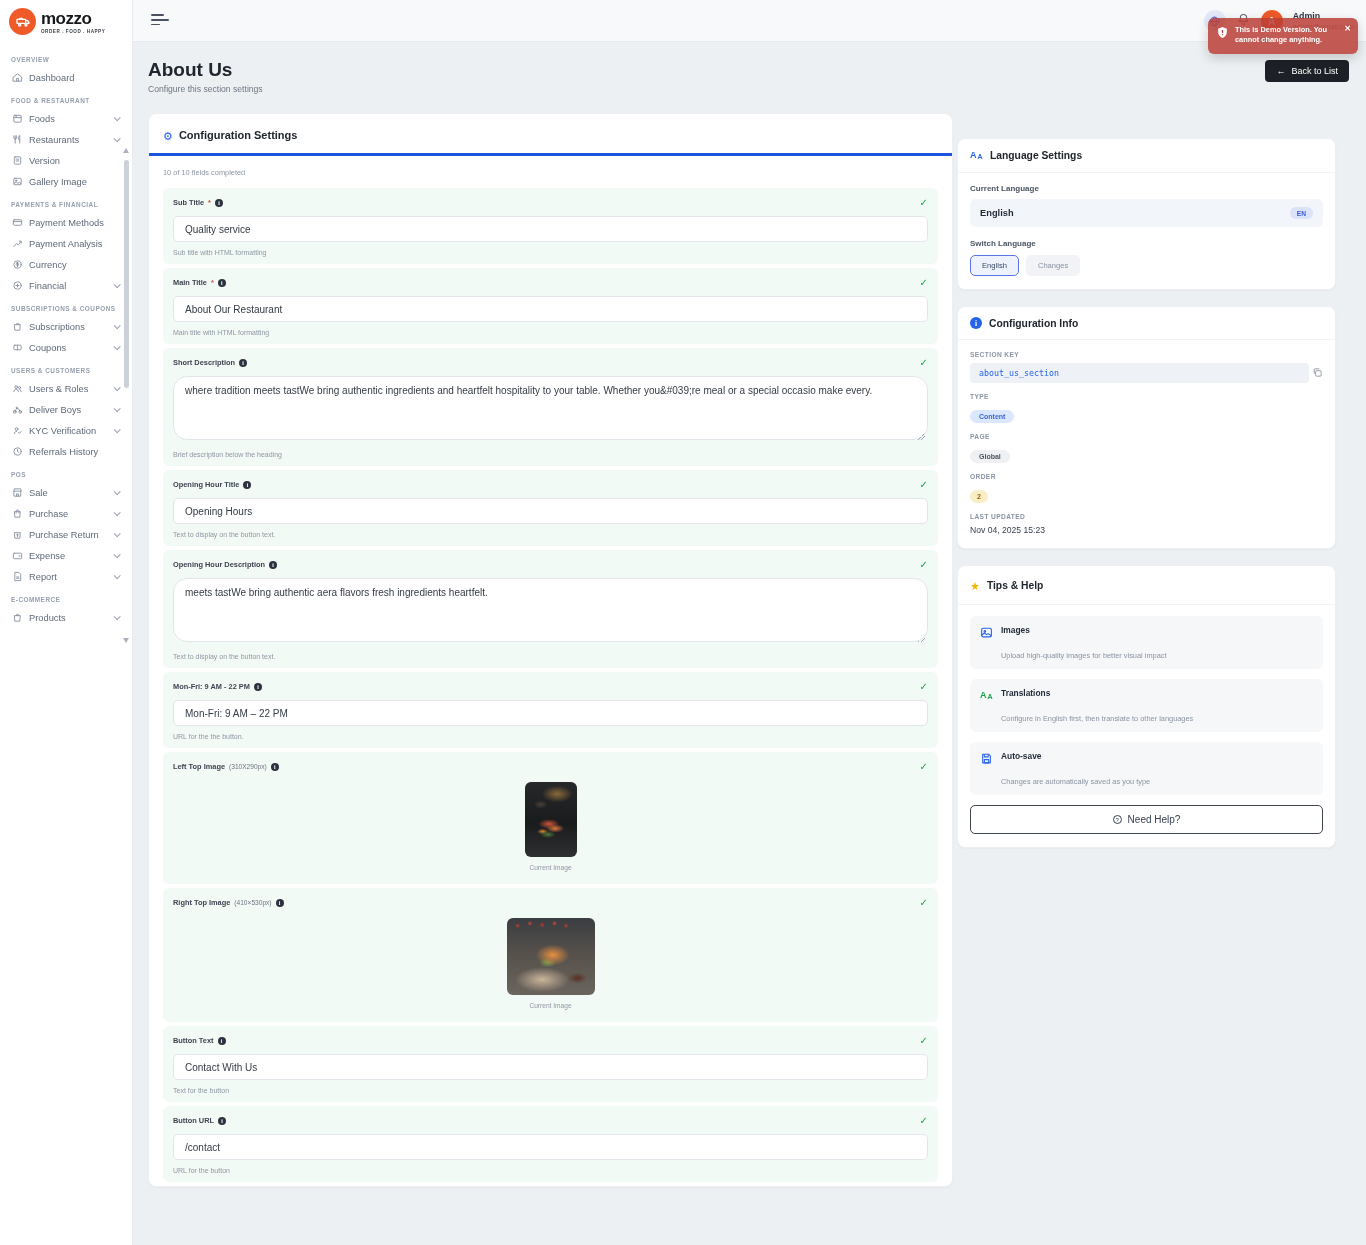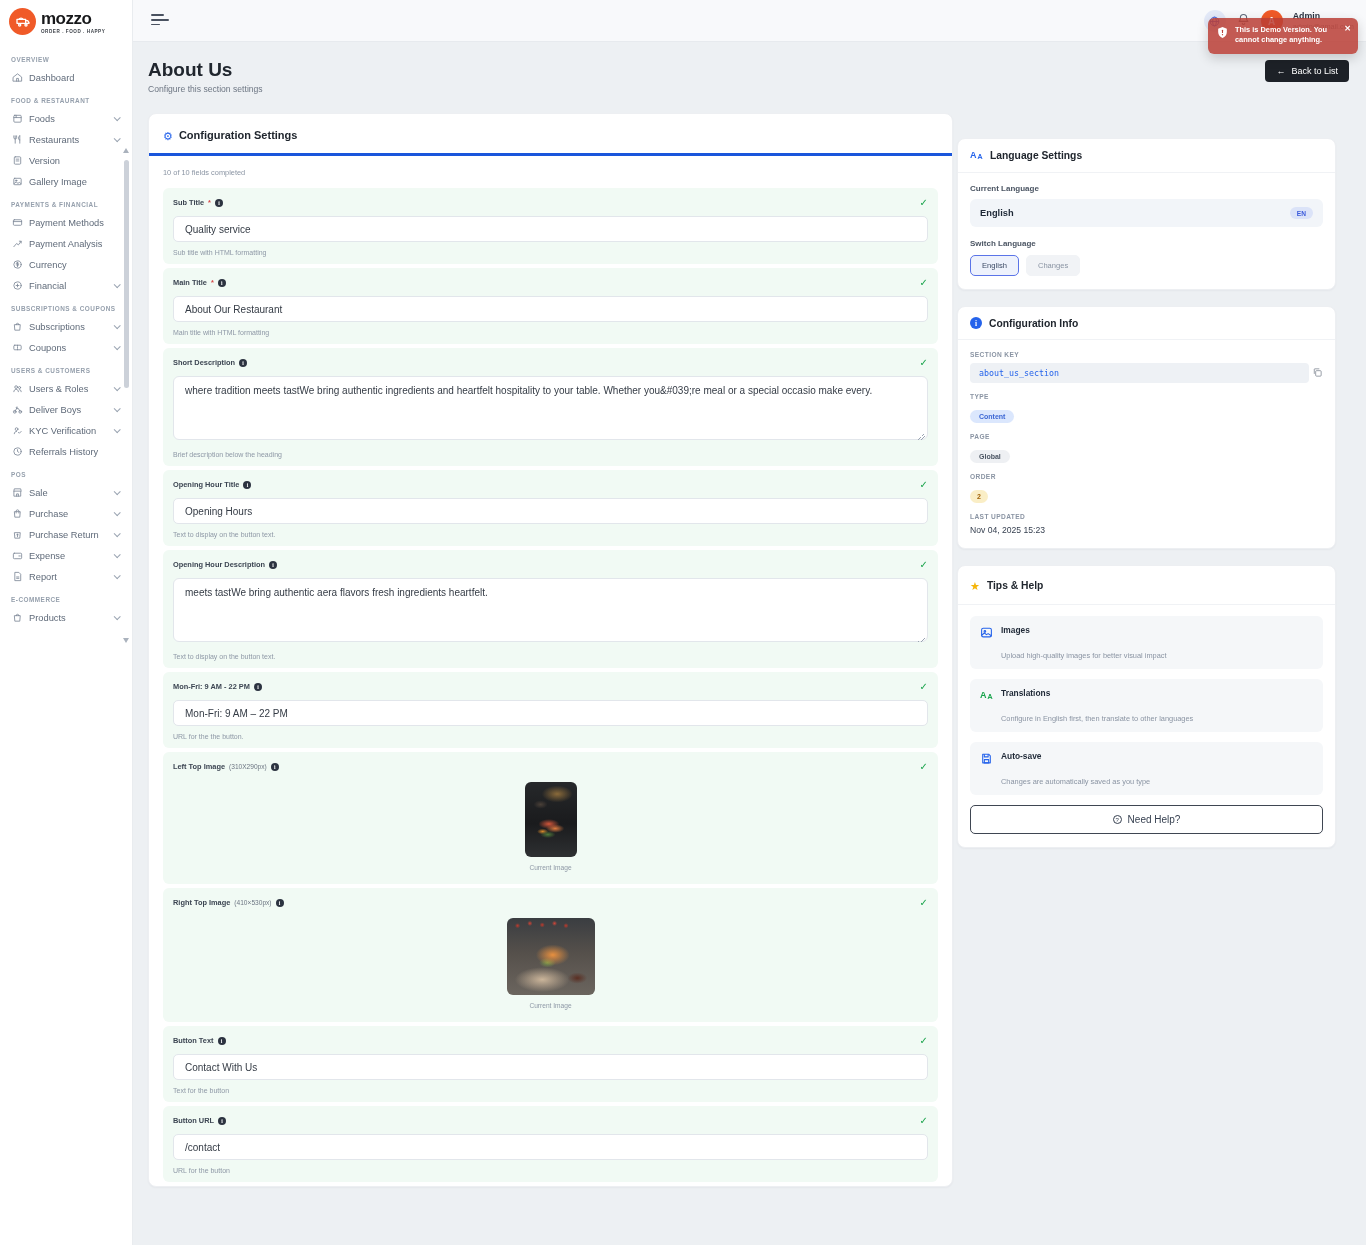--- a/index.html
+++ b/index.html
@@ -65,21 +65,21 @@
   .field { background:#f1faf4; border-radius:6px; padding:9px 10px 8px; margin-bottom:4px; }
   .field-label-row { display:flex; align-items:center; gap:4px; margin-bottom:8px; }
   .f-label { font-size:7.4px; font-weight:700; color:#3c4552; }
   .f-req { font-size:7.4px; font-weight:700; color:#d64545; }
   .f-size { font-size:6.6px; color:#6d7683; }
   .info-ic { width:8px; height:8px; border-radius:50%; background:#2c3340; color:#fff; font-size:5.5px; font-weight:700; display:inline-flex; align-items:center; justify-content:center; cursor:pointer; }
   .info-ic::after { content:"i"; font-family:"Liberation Serif", serif; }
   .f-check { margin-left:auto; color:#17a34a; font-size:10px; }
   .f-check::after { content:"✓"; }
   .f-input { width:100%; height:26px; background:#fff; border:1px solid #e2e6eb; border-radius:5px; padding:0 11px; font-size:10px; color:#343b45; font-family:"Liberation Sans", sans-serif; outline:none; }
-  .f-textarea { width:100%; height:64px; background:#fff; border:1px solid #e2e6eb; border-radius:6px; padding:8px 11px; font-size:10px; color:#343b45; font-family:"Liberation Sans", sans-serif; resize:none; outline:none; }
+  .f-textarea { width:100%; height:64px; background:#fff; border:1px solid #e2e6eb; border-radius:14px; padding:8px 11px; font-size:10px; color:#343b45; font-family:"Liberation Sans", sans-serif; resize:none; outline:none; }
   .ta-wrap { position:relative; }
   .ta-grip { position:absolute; right:3px; bottom:4px; width:7px; height:7px; background:
       linear-gradient(135deg, transparent 50%, #9aa4b2 50%, #9aa4b2 57%, transparent 57%, transparent 70%, #9aa4b2 70%, #9aa4b2 77%, transparent 77%); }
   .f-helper { font-size:7px; color:#8e98a6; margin-top:7px; }
 
   .img-preview-wrap { display:flex; flex-direction:column; align-items:center; margin:10px 0 5px; }
   .img-left { width:52px; height:75px; border-radius:6px; background:
       radial-gradient(ellipse 22px 12px at 62% 16%, #8a6a3a, transparent 70%),
       radial-gradient(ellipse 10px 6px at 30% 30%, #4a4038, transparent 70%),
       radial-gradient(ellipse 15px 7px at 46% 56%, #d4563a, transparent 70%),

